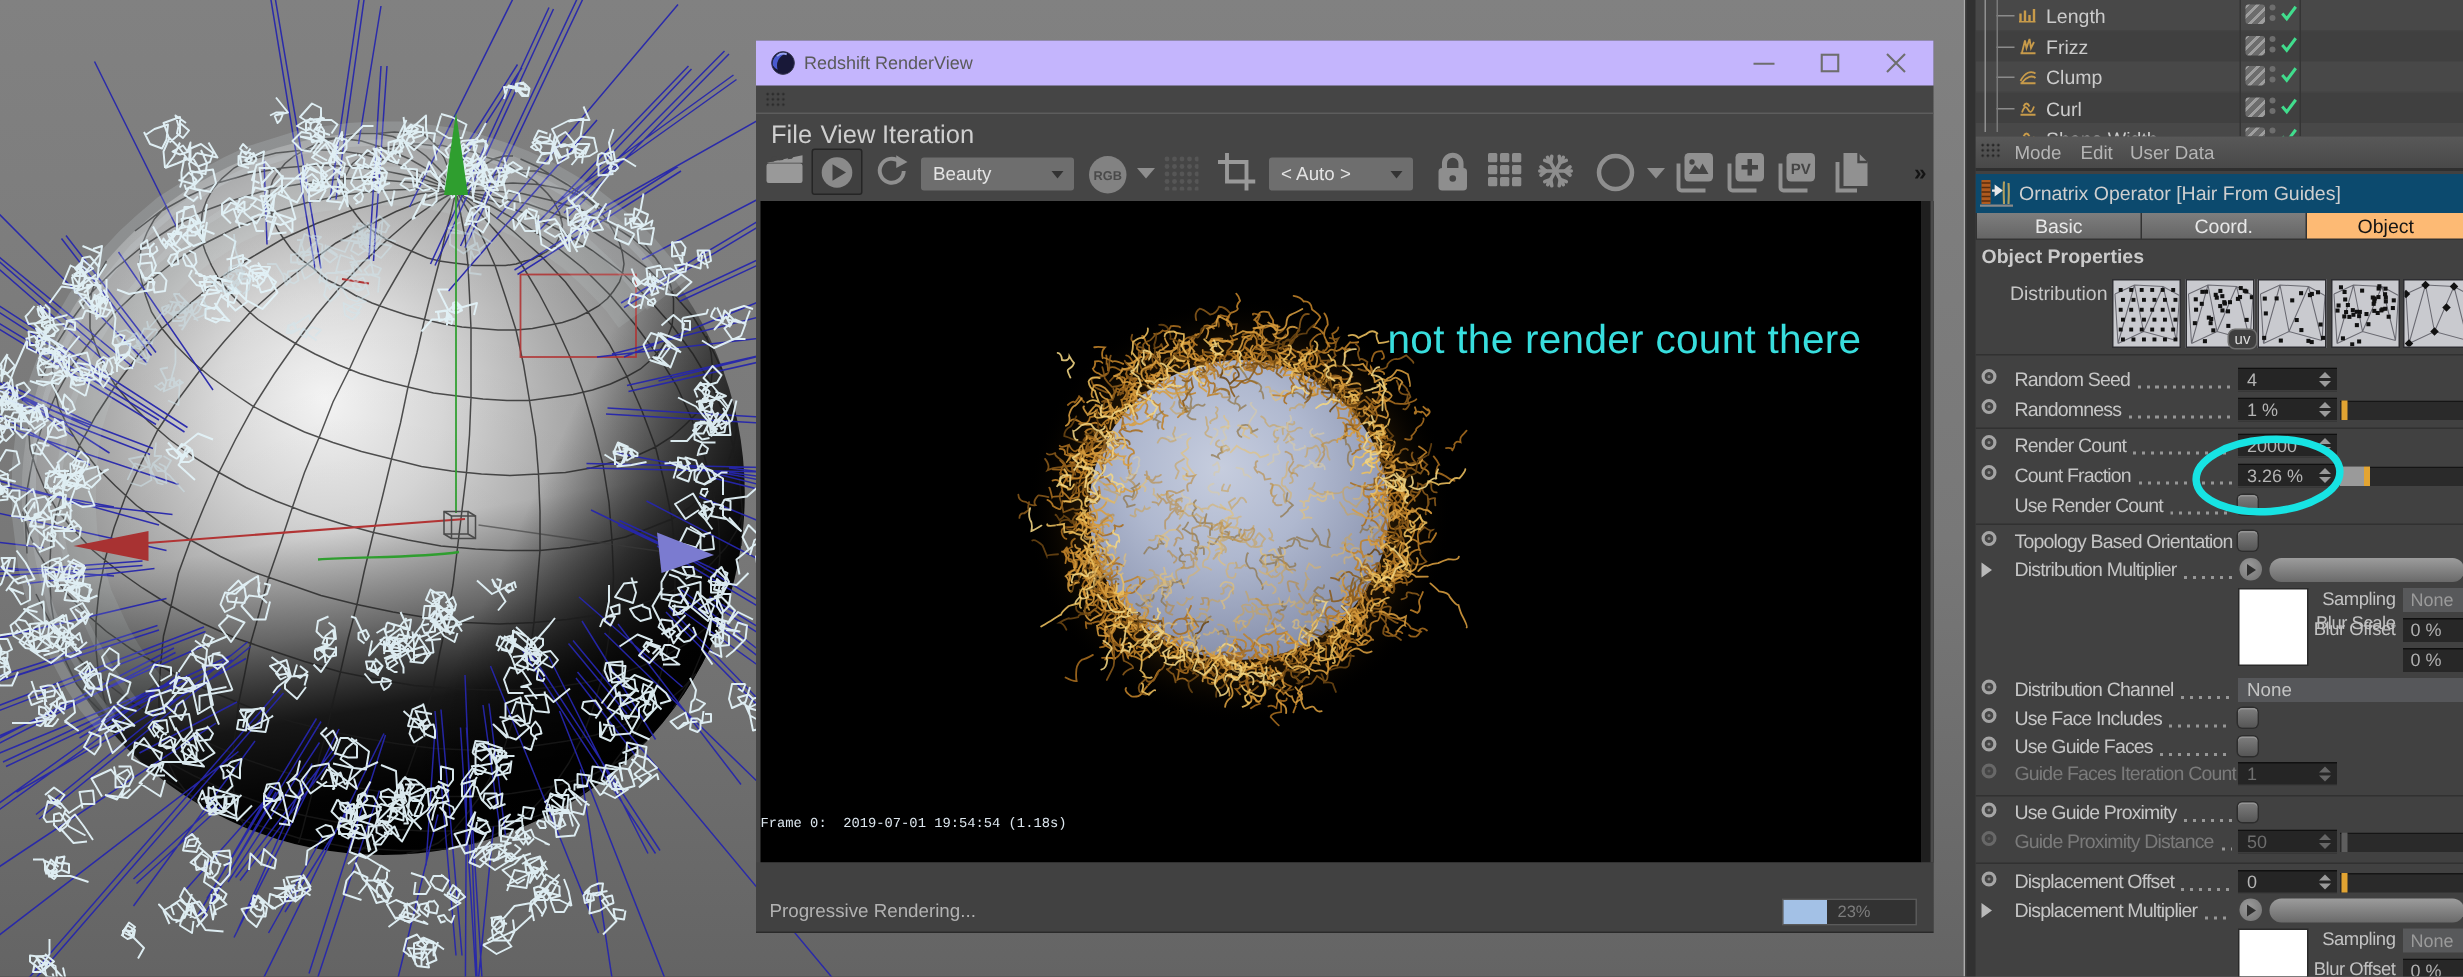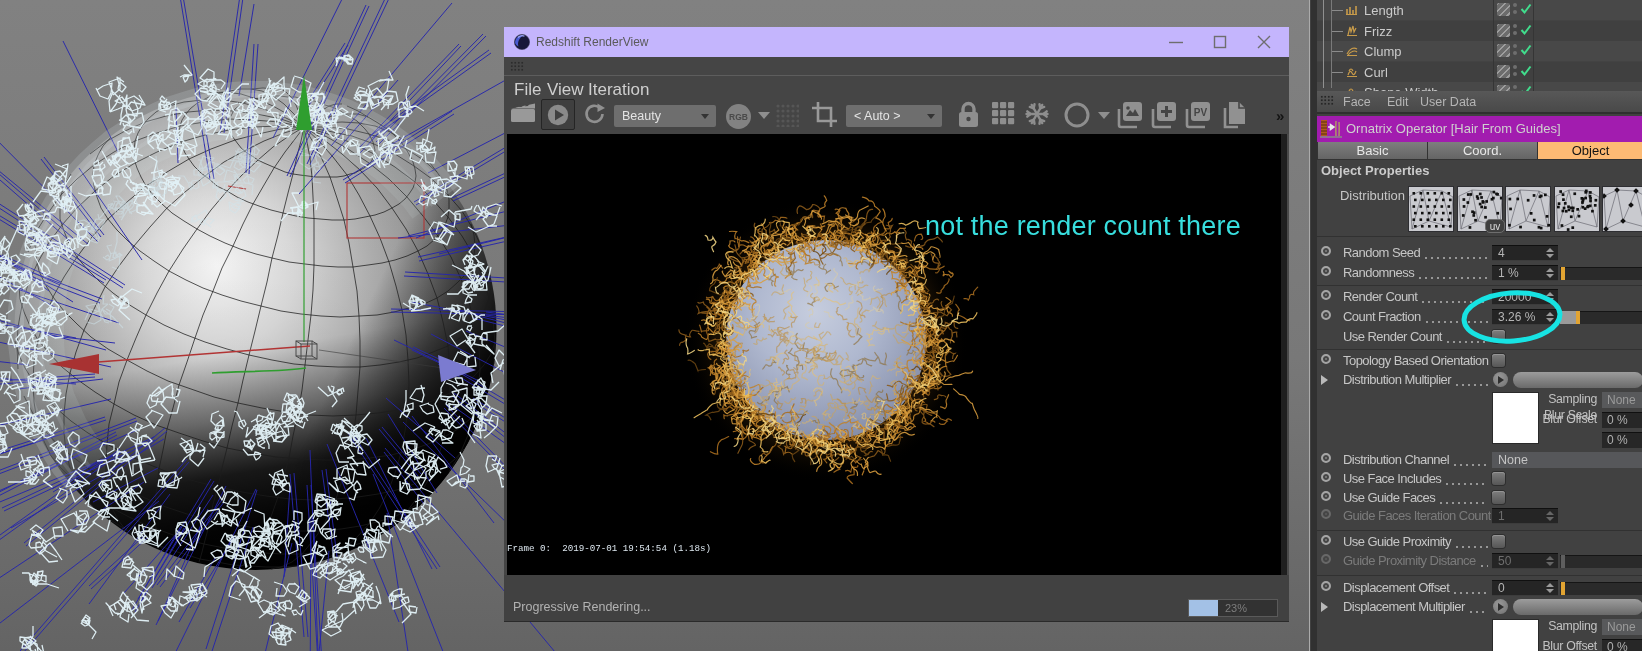--- a/index.html
+++ b/index.html
@@ -36,21 +36,21 @@
 .lrow .nm{position:absolute;left:47px;top:3px;color:#cbcbcb}
 .tickline{position:absolute;width:12px;height:1px;background:#8b8b8b;left:14px;top:10px}
 .texico{position:absolute;left:180px;top:3px;width:13px;height:13px;border-radius:2px;background:repeating-linear-gradient(135deg,#9e9e9e 0 2px,#6c6c6c 2px 5px)}
 .dot2{position:absolute;left:196px;width:4px;height:4px;border-radius:50%;background:#6e6e6e}
 .chk{position:absolute;left:203px;top:3px;width:12px;height:12px}
 .vguide{position:absolute;top:0;width:1px;height:88px}
 .cdiv{position:absolute;top:0;width:1px;height:91px;background:#353535}
 .modebar{position:absolute;left:0;top:91px;width:326px;height:23px;background:linear-gradient(#585858,#494949);border-bottom:2px solid #2f2f2f}
 .modebar span{position:absolute;top:4px;color:#b5b5b5;font-size:12.5px}
 .mgrip{position:absolute;left:3px;top:6px;width:14px;height:11px;background-image:radial-gradient(circle,#262626 0.8px,transparent 1px);background-size:3.5px 3.5px}
-.oxrow{position:absolute;left:0;top:116px;width:326px;height:26px;background:#a21caf}
+.oxrow{position:absolute;left:0;top:116px;width:326px;height:26px;background:#0c4a6e}
 .oxrow .t{position:absolute;left:29px;top:5px;color:#cfcfcf}
 .tabs{position:absolute;left:0;top:142px;width:326px;height:18px;background:#333}
 .tab{position:absolute;top:0;height:17px;text-align:center;font-size:13px;line-height:17px;color:#e8e8e8;background:linear-gradient(#7e7e7e,#656565)}
 .tab.act{background:#fdba74;color:#141414}
 .sechdr{position:absolute;left:4px;top:163px;font-weight:bold;color:#cbcbcb}
 .distlbl{position:absolute;left:0;top:188px;width:88px;text-align:right;color:#c6c6c6}
 .thumb{position:absolute;top:186px;width:46px;height:46px;background:#c9cacf;border:1px solid #2e2e32}
 .uvb{position:absolute;left:128px;top:219px;width:20px;height:14px;background:#3f3f3f;border:1px solid #6e6e6e;border-radius:5px;color:#dedede;font-size:10px;text-align:center;line-height:13px}
 .sep{position:absolute;left:0;width:326px;height:1px;background:#313131}
 .prow{position:absolute;left:0;width:326px;height:18px}
@@ -394,21 +394,21 @@
               <path d="M1.5 6 L4.5 9.5 L10.5 1.5" fill="none" stroke="#41dd8d" stroke-width="2"></path>
             </svg>
           </div>
           <div class="vguide" style="left:6px;background:#909090"></div>
           <div class="vguide" style="left:14px;background:#7a7a7a"></div>
           <div class="cdiv" style="left:176px"></div>
           <div class="cdiv" style="left:216px"></div>
         </div>
         <div class="modebar">
           <span class="mgrip"></span>
-          <span style="left:26px">Face</span>
+          <span style="left:26px">Mode</span>
           <span style="left:70px">Edit</span>
           <span style="left:103px">User Data</span>
         </div>
         <div class="oxrow">
           <svg style="position:absolute;left:3px;top:3px" width="22" height="20" viewBox="0 0 22 20">
             <rect x="1" y="1" width="6" height="16" fill="#b05a1e"></rect>
             <path d="M1 3 H7 M1 6 H7 M1 9 H7 M1 12 H7 M1 15 H7" stroke="#5a2d0e" stroke-width="1"></path>
             <path d="M8 8 H13 M10.5 5.5 L14 8 L10.5 10.5 Z" stroke="#e8e8e8" stroke-width="1.5" fill="#e8e8e8"></path>
             <path d="M16 2 C15.5 8 16 14 16 17 M19 3 C19.5 9 19 14 19 17" stroke="#b0a060" stroke-width="1.4" fill="none"></path>
             <path d="M0 18 H22" stroke="#8a8a8a" stroke-width="1.5"></path>

